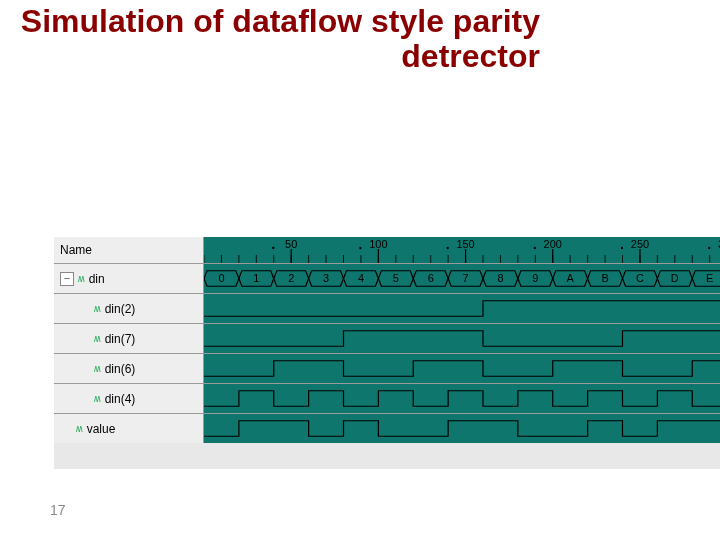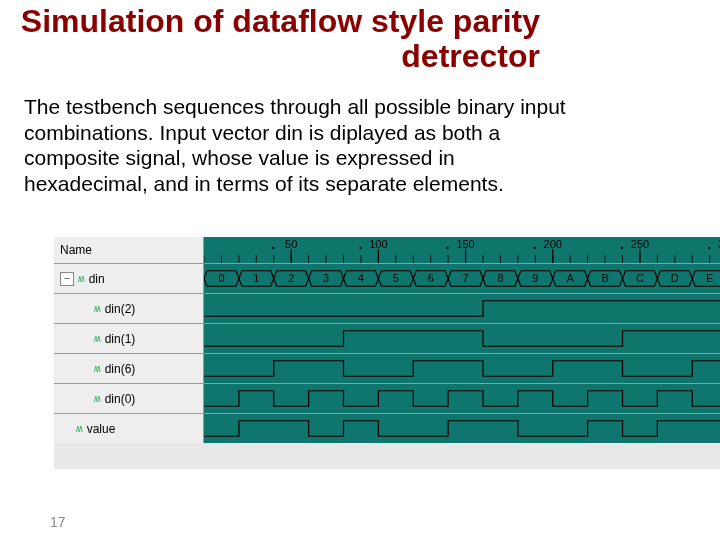--- a/index.html
+++ b/index.html
@@ -34,21 +34,21 @@
     position: absolute;
     top: 94px;
     left: 24px;
     width: 560px;
     font-size: 21px;
     line-height: 1.22;
   }
   .page-num {
     position: absolute;
     left: 50px;
-    bottom: 10px;
+    bottom: 22px;
     font-size: 14px;
     color: #888;
   }
 
   
   .wave-viewer {
     position: absolute;
     left: 6px;
     top: 237px;
     width: 708px;
@@ -92,21 +92,20 @@
   .wv-ruler-svg text { font: 11px Arial; fill:#000; }
   .wv-wave-svg .trace { stroke:#000; stroke-width:1.2; fill:none; }
   .wv-wave-svg .bus   { stroke:#000; stroke-width:1.2; fill:none; }
   .wv-wave-svg text   { font: 11px Arial; fill:#000; }
 </style>
 </head>
 <body>
 
 <div class="slide">
   <div class="title">Simulation of dataflow style parity detrector</div>
-  <div class="body-text">The testbench sequences through all possible binary input combinations. Input vector  din  is diplayed as both a composite signal, whose value is expressed in hexadecimal, and in terms of its separate elements.</div>
 
   <div class="wave-viewer">
 
     <div class="wv-row wv-header">
       <div class="wv-namecol">
         <span>Name</span>
       </div>
       <div class="wv-wavecol">
         <svg class="wv-ruler-svg" id="ruler-svg" viewBox="0 0 560 26" preserveAspectRatio="none">
             <line x1="0" y1="18" x2="0" y2="26" stroke="#000" stroke-width="0.8"></line>
@@ -215,21 +214,21 @@
       </div>
       <div class="wv-wavecol">
         <svg class="wv-wave-svg" id="sig-svg-0" viewBox="0 0 560 30" preserveAspectRatio="none">
             <path d="M 0 23 L 35 23 L 70 23 L 105 23 L 140 23 L 175 23 L 210 23 L 245 23 L 280 23 L 280 23 L 280 7 L 315 7 L 350 7 L 385 7 L 420 7 L 455 7 L 490 7 L 525 7 L 560 7 " class="trace"></path>
           </svg>
       </div>
     </div>
     <div class="wv-row">
       <div class="wv-namecol" style="padding-left:40px">
         <span class="wv-sigicon">ʍ</span>
-        <span>din(1)</span>
+        <span>din(7)</span>
       </div>
       <div class="wv-wavecol">
         <svg class="wv-wave-svg" id="sig-svg-1" viewBox="0 0 560 30" preserveAspectRatio="none">
             <path d="M 0 23 L 35 23 L 70 23 L 105 23 L 140 23 L 140 23 L 140 7 L 175 7 L 210 7 L 245 7 L 280 7 L 280 7 L 280 23 L 315 23 L 350 23 L 385 23 L 420 23 L 420 23 L 420 7 L 455 7 L 490 7 L 525 7 L 560 7 " class="trace"></path>
           </svg>
       </div>
     </div>
     <div class="wv-row">
       <div class="wv-namecol" style="padding-left:40px">
         <span class="wv-sigicon">ʍ</span>
@@ -237,21 +236,21 @@
       </div>
       <div class="wv-wavecol">
         <svg class="wv-wave-svg" id="sig-svg-2" viewBox="0 0 560 30" preserveAspectRatio="none">
             <path d="M 0 23 L 35 23 L 70 23 L 70 23 L 70 7 L 105 7 L 140 7 L 140 7 L 140 23 L 175 23 L 210 23 L 210 23 L 210 7 L 245 7 L 280 7 L 280 7 L 280 23 L 315 23 L 350 23 L 350 23 L 350 7 L 385 7 L 420 7 L 420 7 L 420 23 L 455 23 L 490 23 L 490 23 L 490 7 L 525 7 L 560 7 " class="trace"></path>
           </svg>
       </div>
     </div>
     <div class="wv-row">
       <div class="wv-namecol" style="padding-left:40px">
         <span class="wv-sigicon">ʍ</span>
-        <span>din(0)</span>
+        <span>din(4)</span>
       </div>
       <div class="wv-wavecol">
         <svg class="wv-wave-svg" id="sig-svg-3" viewBox="0 0 560 30" preserveAspectRatio="none">
             <path d="M 0 23 L 35 23 L 35 23 L 35 7 L 70 7 L 70 7 L 70 23 L 105 23 L 105 23 L 105 7 L 140 7 L 140 7 L 140 23 L 175 23 L 175 23 L 175 7 L 210 7 L 210 7 L 210 23 L 245 23 L 245 23 L 245 7 L 280 7 L 280 7 L 280 23 L 315 23 L 315 23 L 315 7 L 350 7 L 350 7 L 350 23 L 385 23 L 385 23 L 385 7 L 420 7 L 420 7 L 420 23 L 455 23 L 455 23 L 455 7 L 490 7 L 490 7 L 490 23 L 525 23 L 525 23 L 525 7 L 560 7 " class="trace"></path>
           </svg>
       </div>
     </div>
 
     <div class="wv-row">
       <div class="wv-namecol" style="padding-left:22px">

